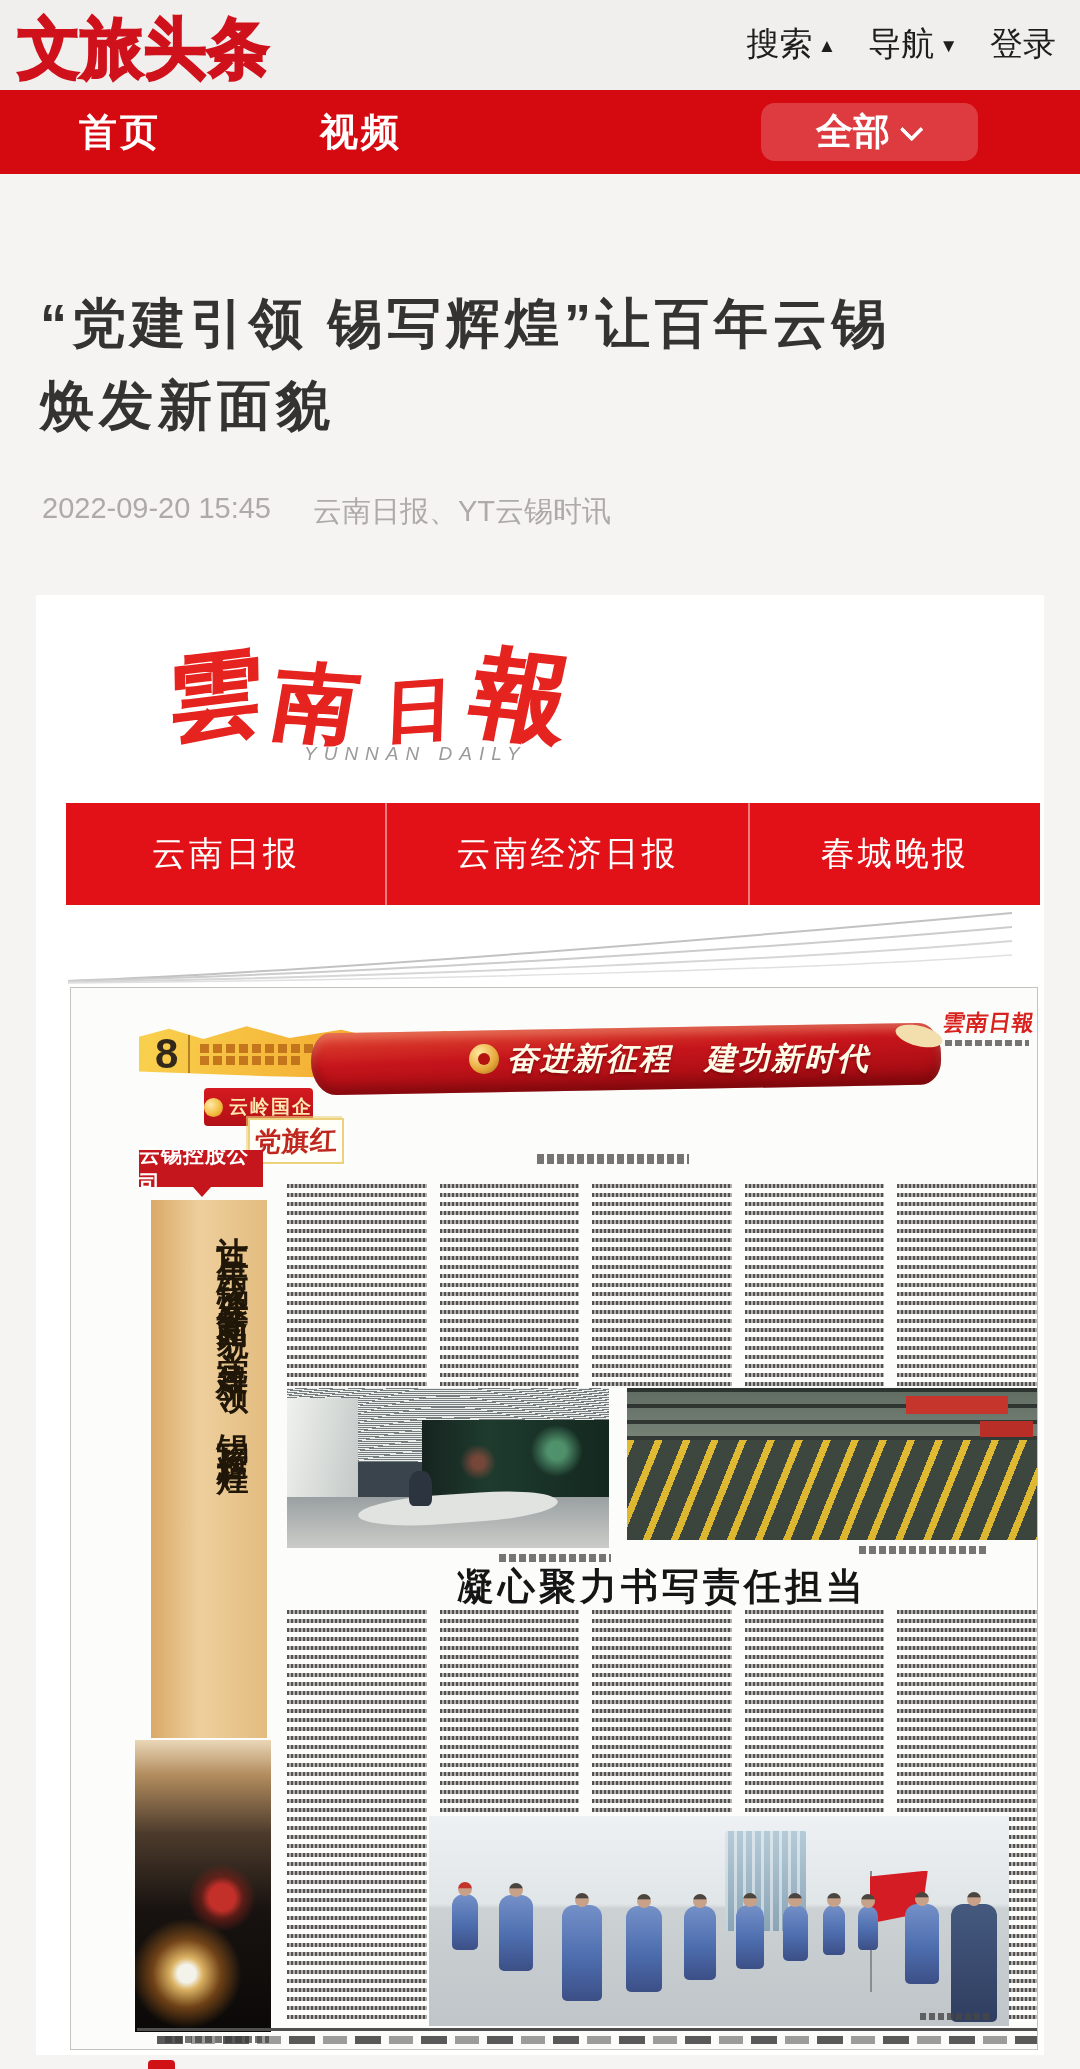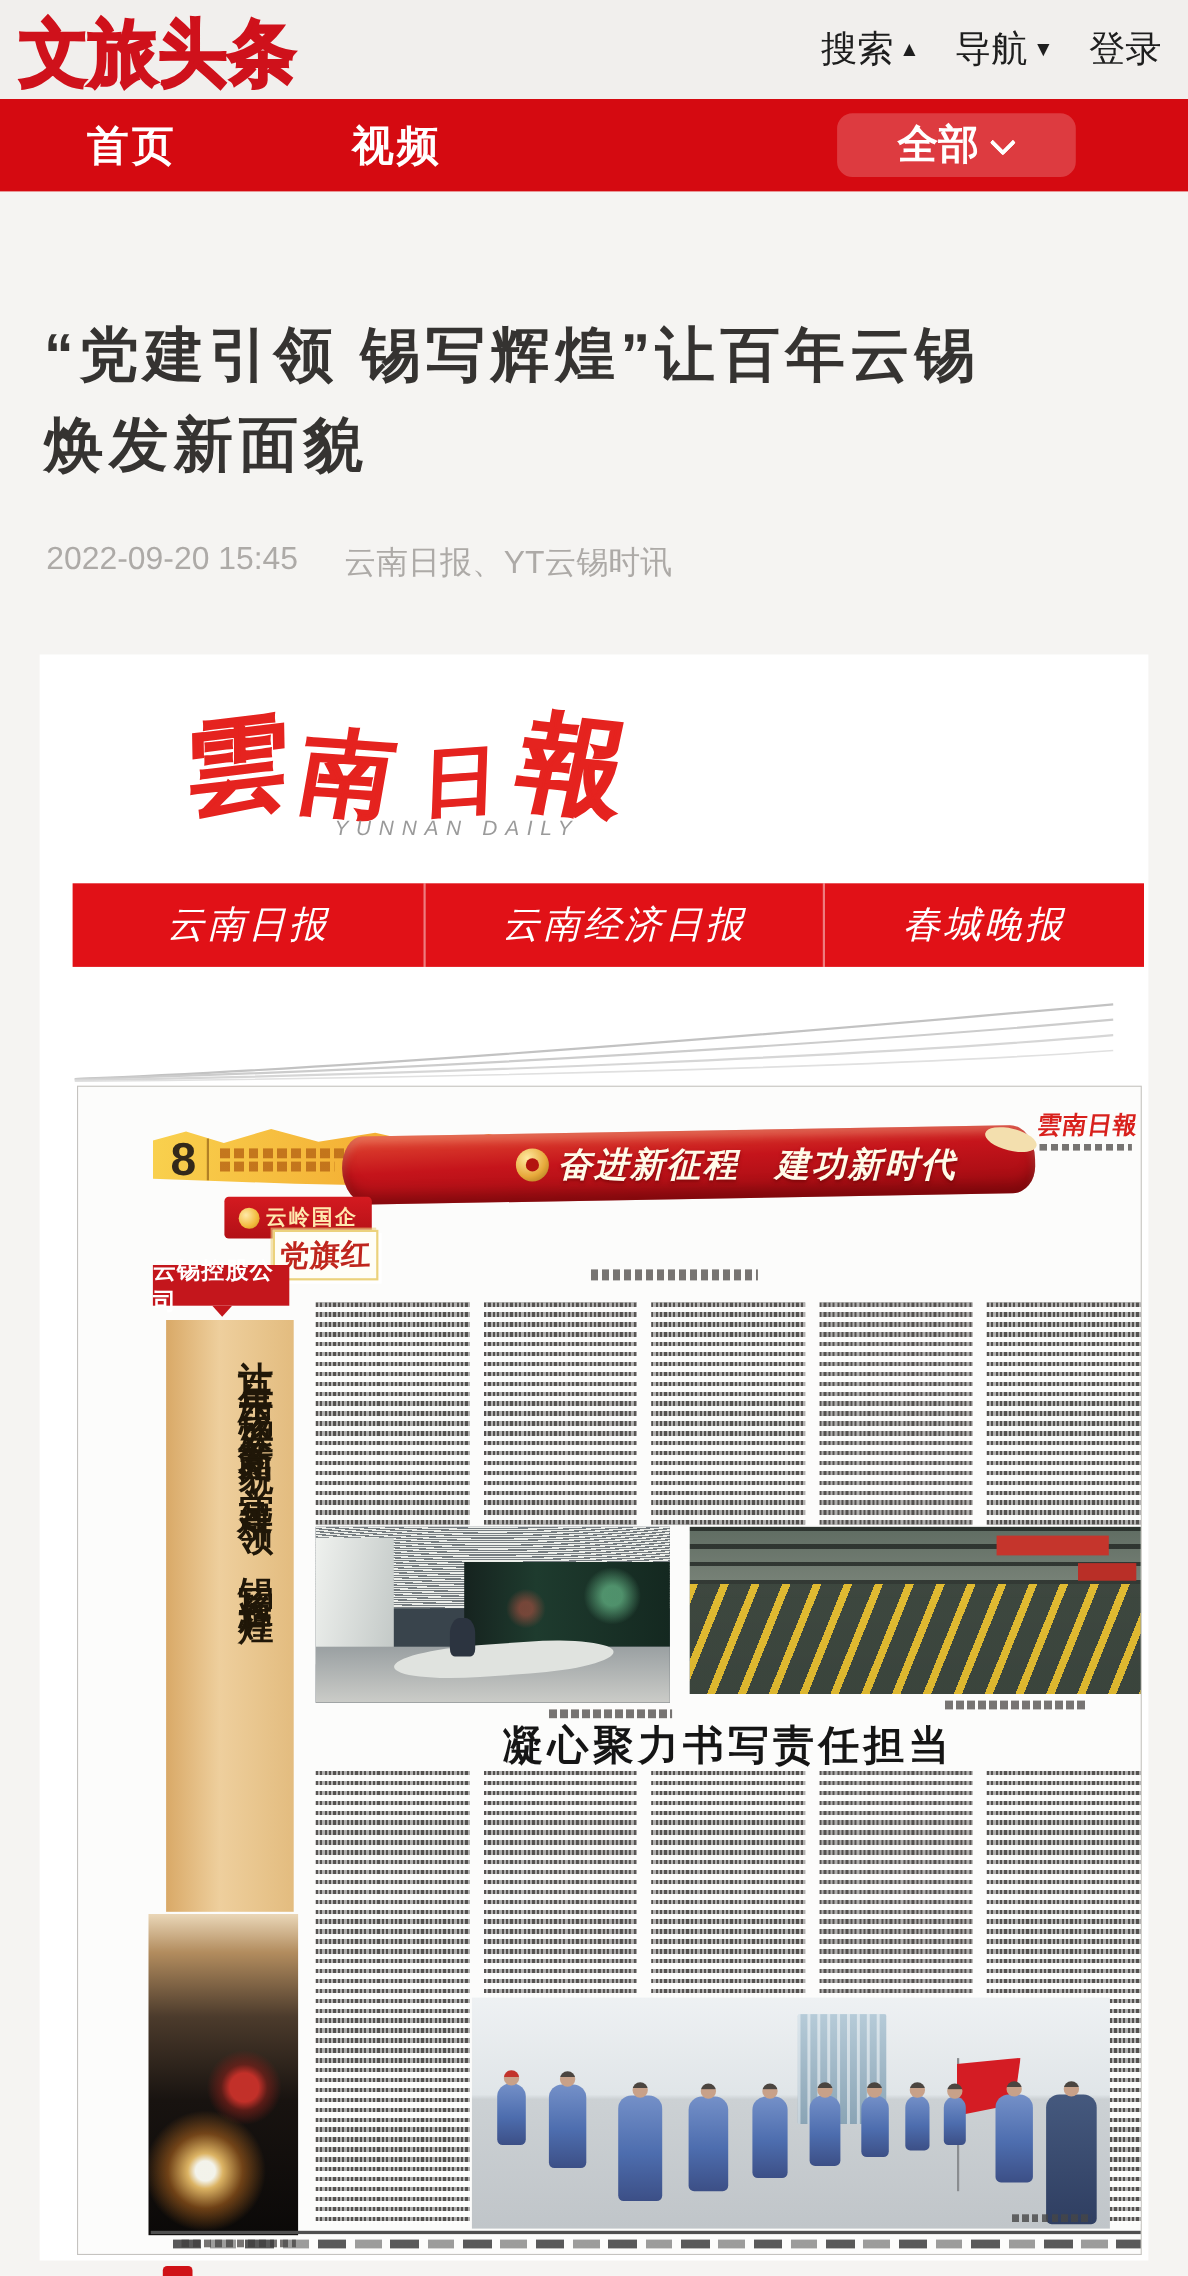--- a/index.html
+++ b/index.html
@@ -40,22 +40,22 @@
   .masthead { position:absolute; left:132px; top:38px; display:flex; gap:8px;
               transform:skewX(-6deg); color:#e5231f; font-weight:900; }
   .mch { font-size:94px; -webkit-text-stroke:1.5px #e5231f; display:inline-block; }
   .mch0 { transform:rotate(-7deg); }
   .mch1 { transform:rotate(4deg) translateY(8px) scale(.9); }
   .mch2 { transform:rotate(-4deg) translateY(14px) scale(.72); }
   .mch3 { transform:rotate(6deg) scale(1.04); }
   .masthead-en { position:absolute; left:268px; top:148px; font-size:19px; letter-spacing:7px;
                  color:#9a9a9a;font-style:italic; }
 
-  .tabsbar { position:absolute; left:30px; top:208px; width:974px; height:76px; background:#e11117;
-             display:flex;font-style:italic; }
+  .tabsbar { position:absolute; left:30px; top:208px; width:974px; height:102px; background:#e11117;
+             display:flex; }
   .tab { display:flex; align-items:center; justify-content:center; color:#fff; font-size:34px;
          letter-spacing:3px; }
   .tab + .tab { border-left:2px solid rgba(255,255,255,.45); }
   .t1 { flex:1.10; } .t2 { flex:1.0; } .t3 { flex:1.24; }
 
   .pagecurl { position:absolute; left:30px; top:312px; width:948px; height:78px; }
 
   
   .paper { position:absolute; left:34px; top:392px; width:968px; height:1063px;
            background:#fcfcfb; border:1px solid #c5c3c0; }
@@ -83,21 +83,21 @@
                 border-radius:50%; background:#b3140f; }
   .slogan { position:absolute; left:368px; top:18px; font-size:31px; font-weight:700;
             font-style:italic; color:#fffbe9; letter-spacing:2px;
             text-shadow:0 2px 3px rgba(90,0,0,.55); white-space:nowrap; }
   .nameplate { position:absolute; left:872px; top:20px; width:92px; color:#d8201c;
                font-size:22px; font-weight:900; transform:skewX(-8deg); letter-spacing:1px; }
   .nameplate-bar { position:absolute; left:874px; top:52px; width:84px; height:6px; }
 
   
   .subbrand { position:absolute; left:133px; top:100px; width:150px; height:80px; }
-  .redbox { position:absolute; left:0; top:0; width:134px; height:38px; border-radius:4px;
+  .redbox { position:absolute; left:0; top:0; width:109px; height:38px; border-radius:4px;
             background:linear-gradient(#d41a20,#b21016); display:flex; align-items:center;
             justify-content:center; gap:6px; }
   .pemb { width:19px; height:19px; border-radius:50%;
           background:radial-gradient(circle at 35% 35%, #ffe9a8, #f2b93c 60%, #c98a1a); }
   .redbox-label { color:#ffe9b0; font-size:19px; font-weight:800; letter-spacing:2px; }
   .flagbox { position:absolute; left:44px; top:30px; width:96px; height:46px; background:#fffef7;
              border:2px solid #ecd27c; box-shadow:3px 3px 0 #fff, -2px -2px 0 rgba(236,210,124,.6);
              display:flex; align-items:center; justify-content:center; }
   .flagbox span { font-size:27px; font-weight:900; color:#bf261d; transform:skewX(-5deg) rotate(-2deg);
                   letter-spacing:1px; }

